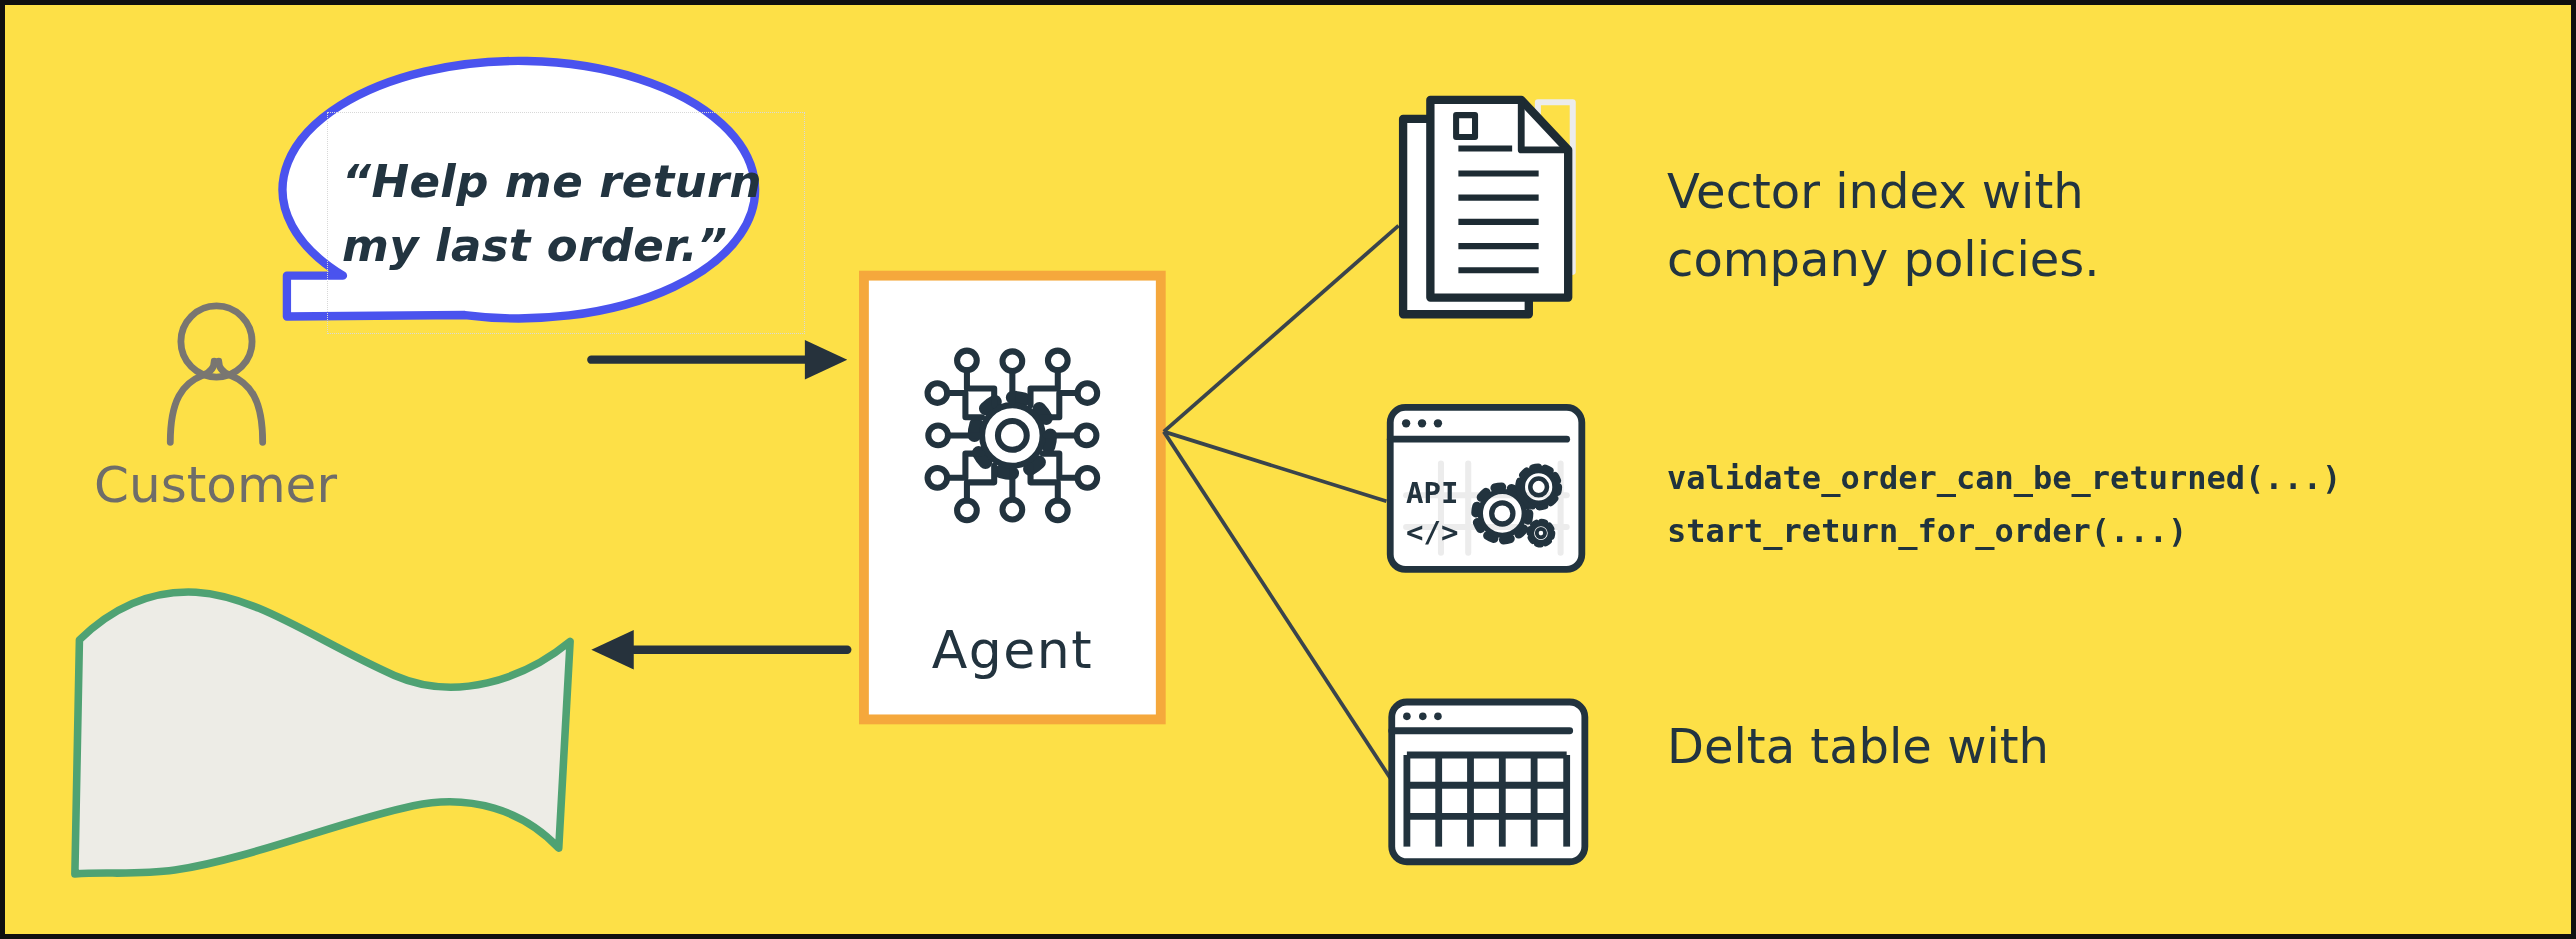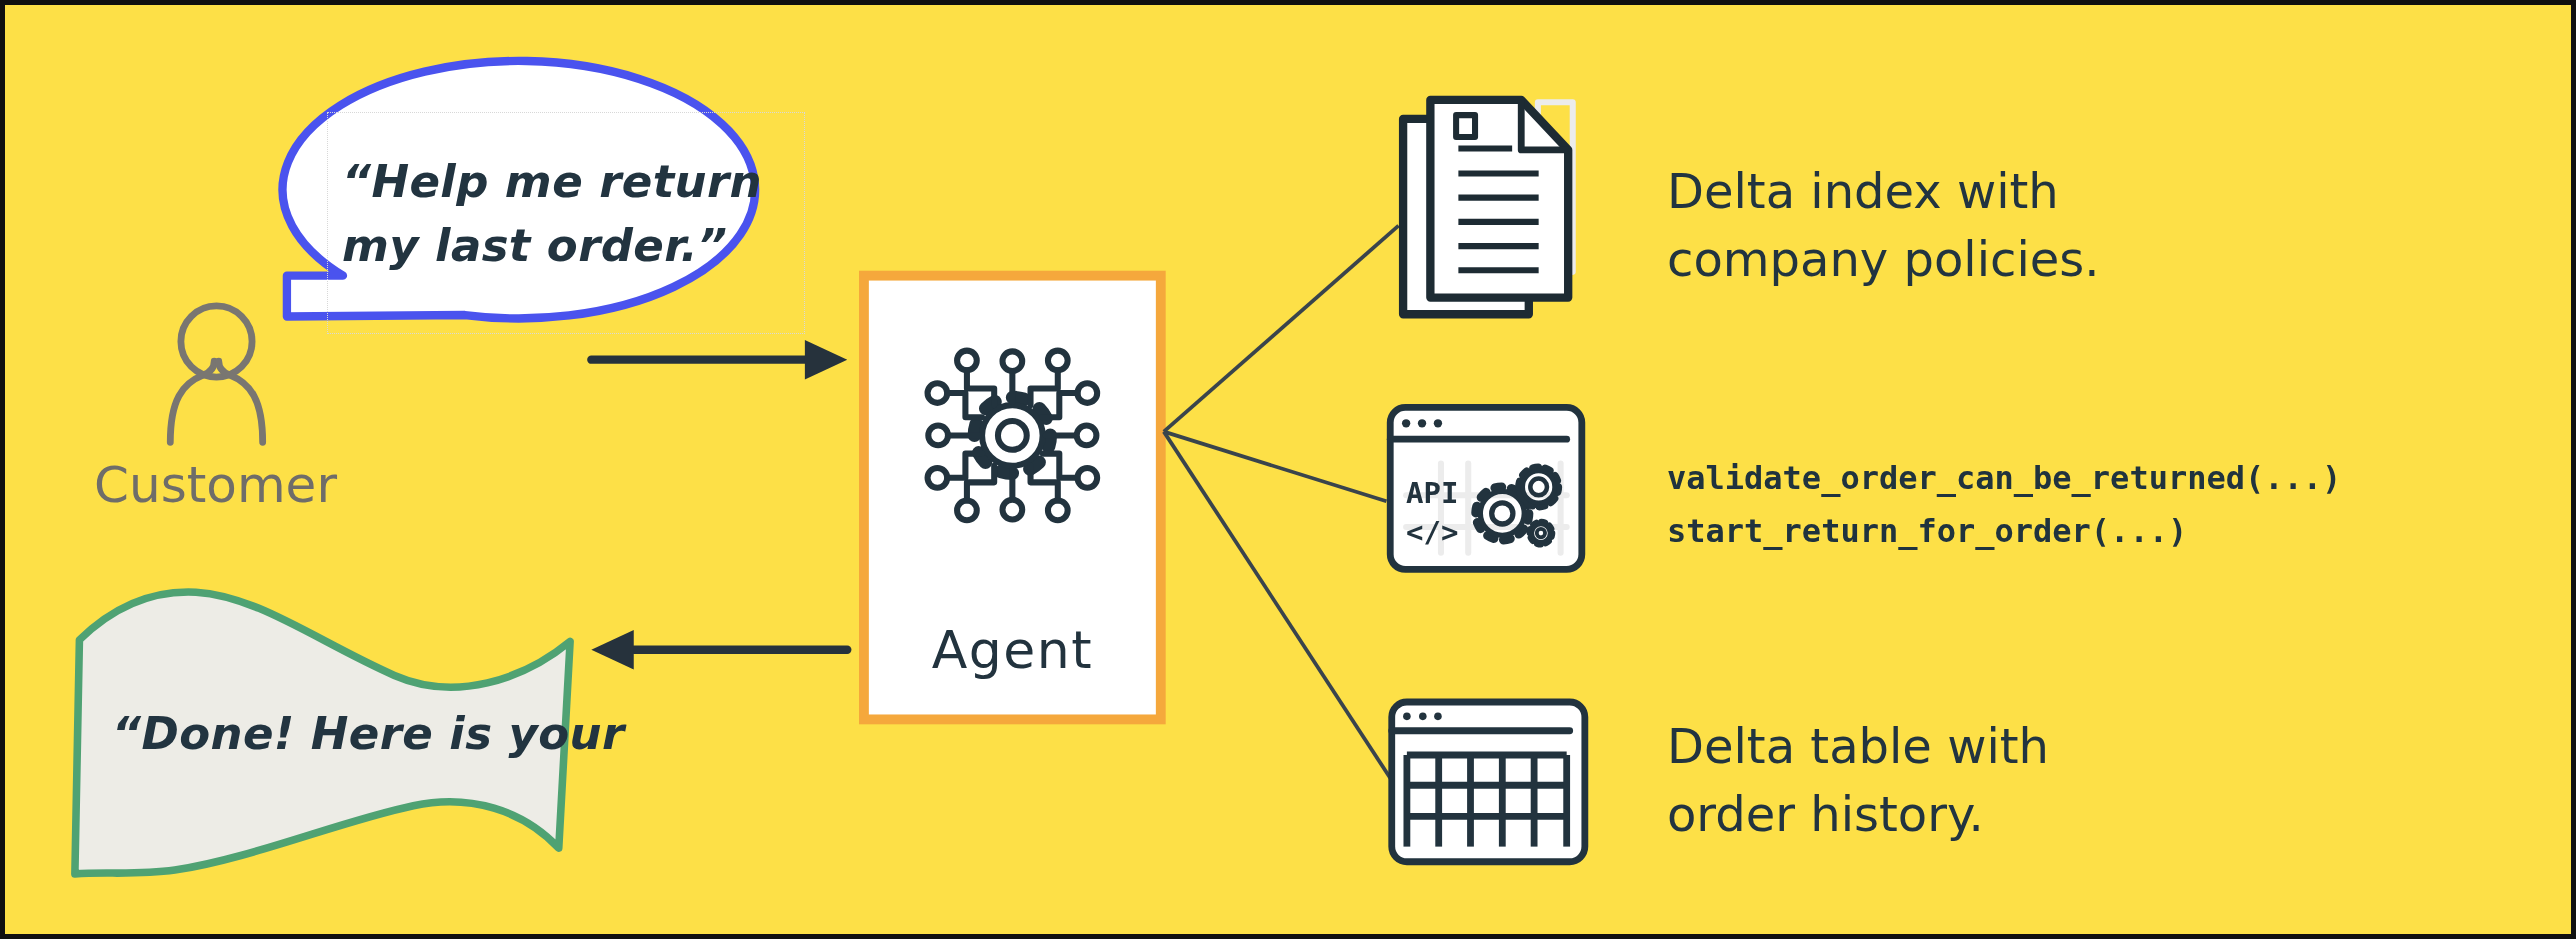--- a/index.html
+++ b/index.html
@@ -191,36 +191,34 @@
   <div class="txt quote bubble-text">
     <div>“Help me return</div>
     <div>my last order.”</div>
   </div>
 
   <div class="txt customer-label">Customer</div>
 
   <div class="txt agent-label">Agent</div>
 
   <div class="txt resource-label vector-label">
-    <div>Delta index with</div>
+    <div>Vector index with</div>
     <div>company policies.</div>
   </div>
 
   <div class="txt api-glyph api-word">API</div>
   <div class="txt api-glyph api-code">&lt;/&gt;</div>
 
   <div class="txt code-label">
     <div>validate_order_can_be_returned(...)</div>
     <div>start_return_for_order(...)</div>
   </div>
 
   <div class="txt resource-label delta-label">
     <div>Delta table with</div>
-    <div>order history.</div>
   </div>
 
   <div class="txt quote banner-text">
-    <div>“Done! Here is your</div>
   </div>
 
   <div class="frame"></div>
 </div>
 
 
 </body></html>

